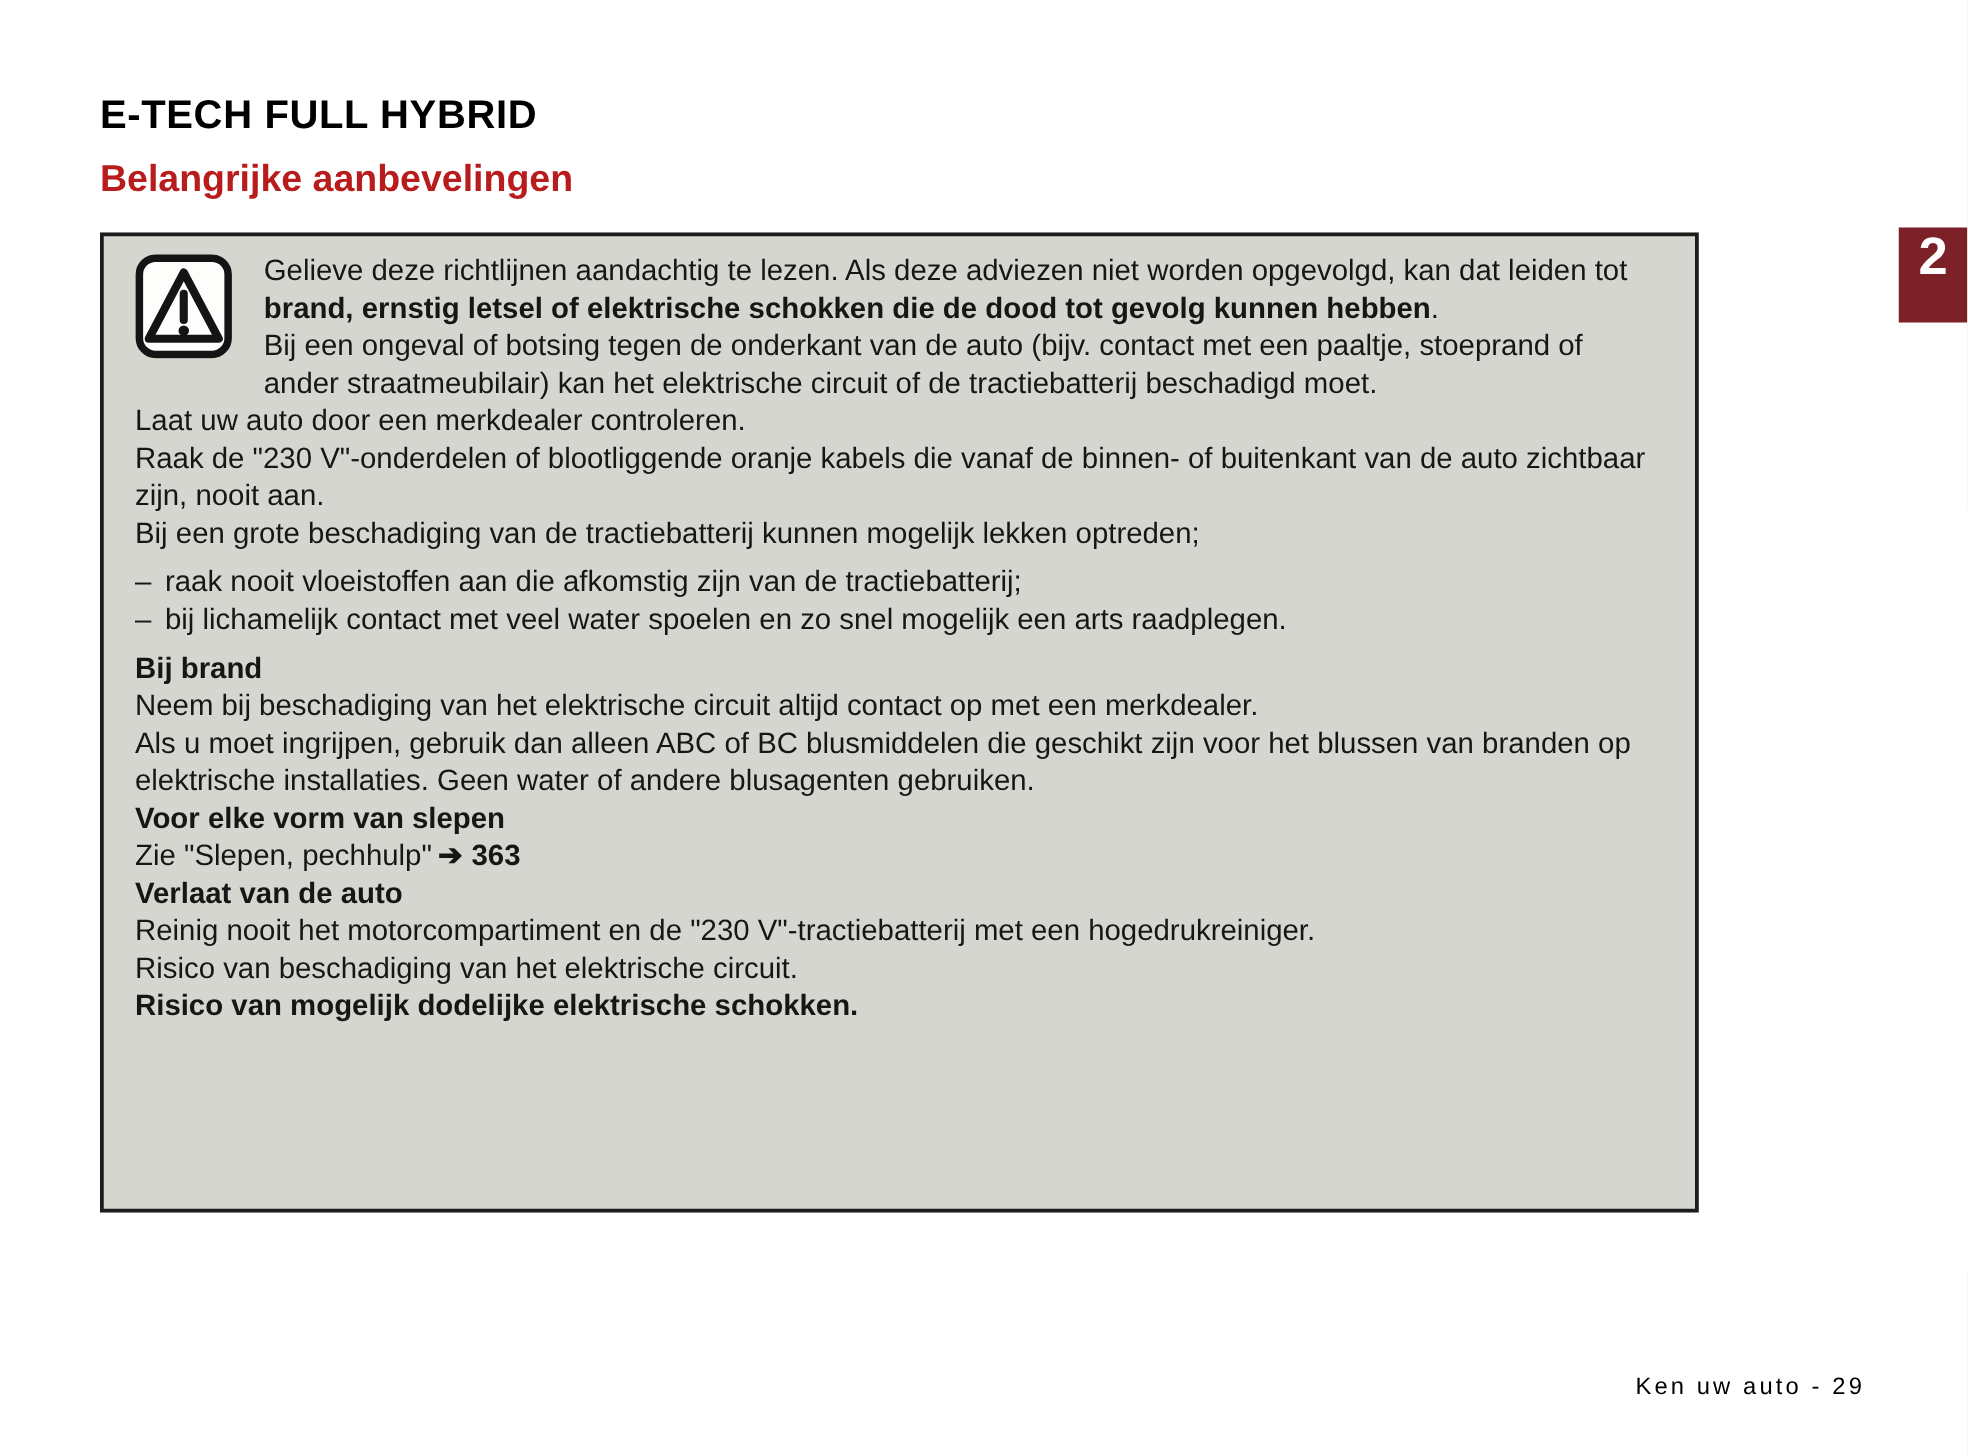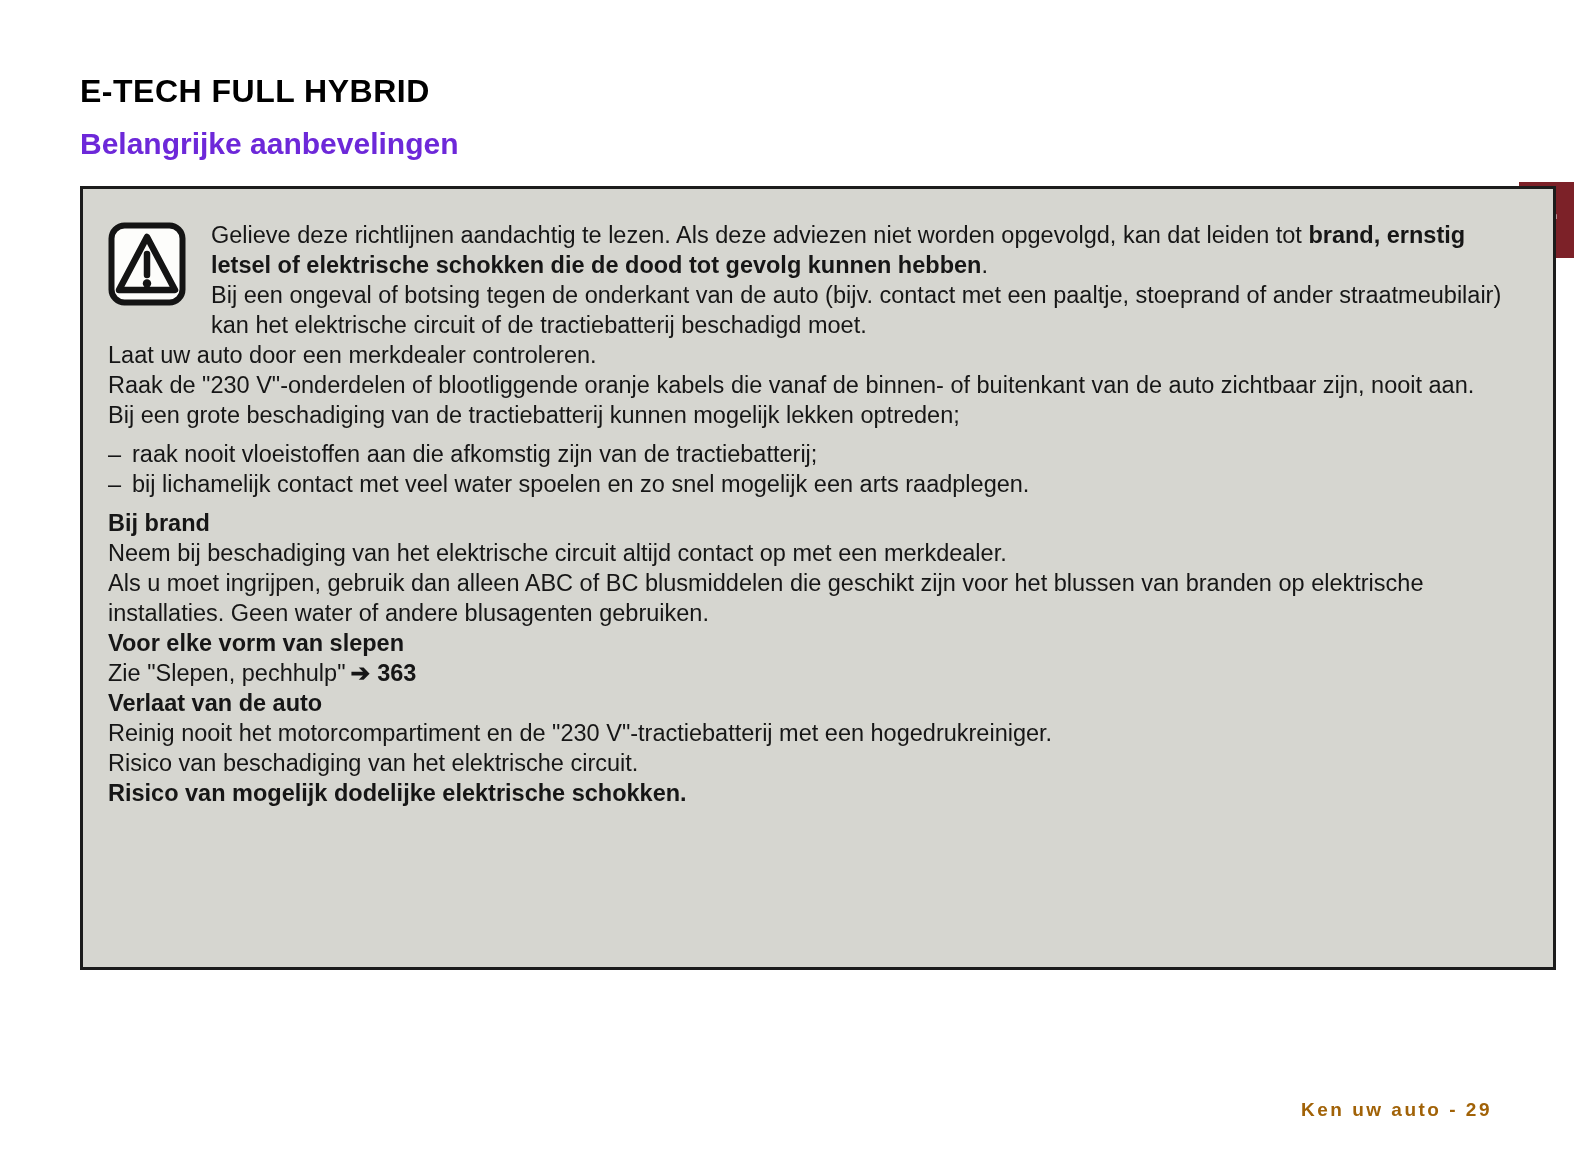--- a/index.html
+++ b/index.html
@@ -22,21 +22,21 @@
     letter-spacing: 0.5px;
     color: #000000;
     margin-top: 29px;
   }
   .page-subtitle {
     position: absolute;
     left: 80px;
     top: 127px;
     font-size: 30px;
     font-weight: 700;
-    color: #6d28d9;
+    color: #b91c1c;
   }
   .chapter-tab {
     position: absolute;
     left: 1519px;
     top: 182px;
     width: 55px;
     height: 76px;
     background: var(--tab-bg, #7c2128);
     display: flex;
     justify-content: center;
@@ -45,25 +45,25 @@
   .chapter-tab span {
     color: #ffffff;
     font-size: 42px;
     font-weight: 700;
     line-height: 1.1;
   }
   .warnbox {
     position: absolute;
     left: 80px;
     top: 186px;
-    width: 1476px;
+    width: 1279px;
     min-height: 784px;
     background: var(--box-bg, #d6d6d0);
     border: 3px solid var(--box-border, #1c1c1c);
-    padding: 31px 25px 20px 25px;
+    padding: 12px 25px 20px 25px;
     font-size: 23.5px;
     line-height: 30px;
   }
   .warn-icon {
     float: left;
     width: 78px;
     height: 84px;
     margin: 2px 25px 24px 0;
   }
   .warn-icon svg { display: block; }
@@ -75,23 +75,23 @@
   .mt { margin-top: 5px; }
   .ref-arrow {
     font-weight: 700;
     margin: 0 7px 0 5px;
   }
   .page-footer {
     position: absolute;
     right: 82px;
     top: 1099px;
     font-size: 19px;
-    font-weight: 700;
+    font-weight: 400;
     letter-spacing: 2.5px;
-    color: #a16207;
+    color: #000000;
     white-space: nowrap;
   }
 </style>
 </head>
 <body>
 
 <div class="page">
 
   <h1 class="page-title">E-TECH FULL HYBRID</h1>
   <h2 class="page-subtitle">Belangrijke aanbevelingen</h2>

